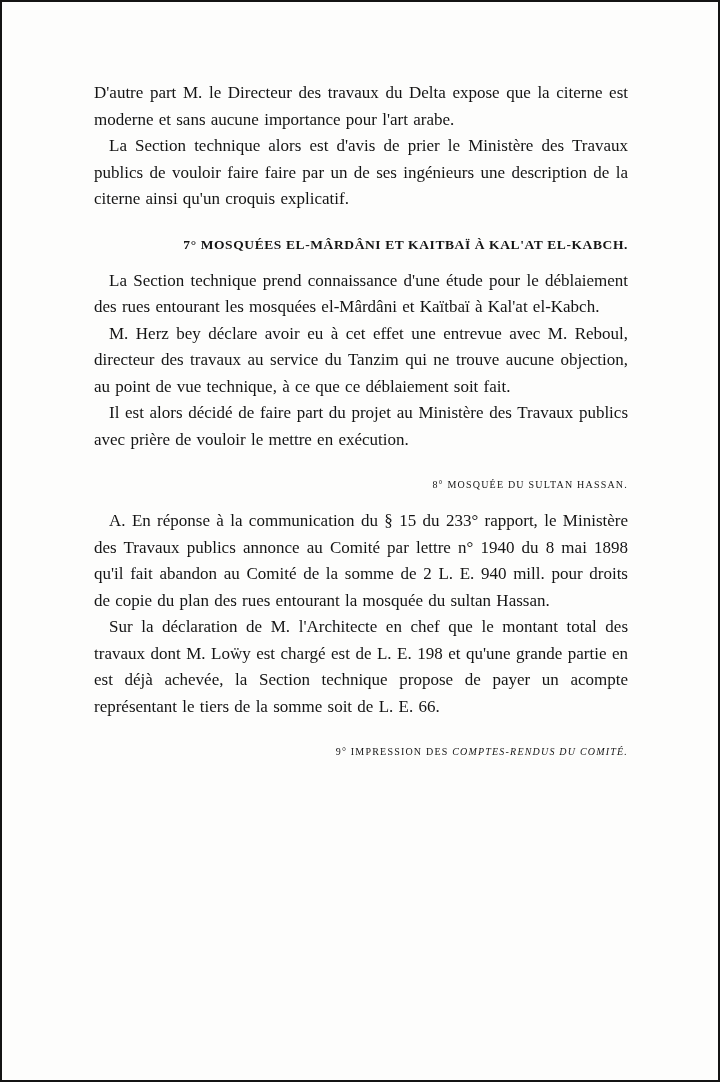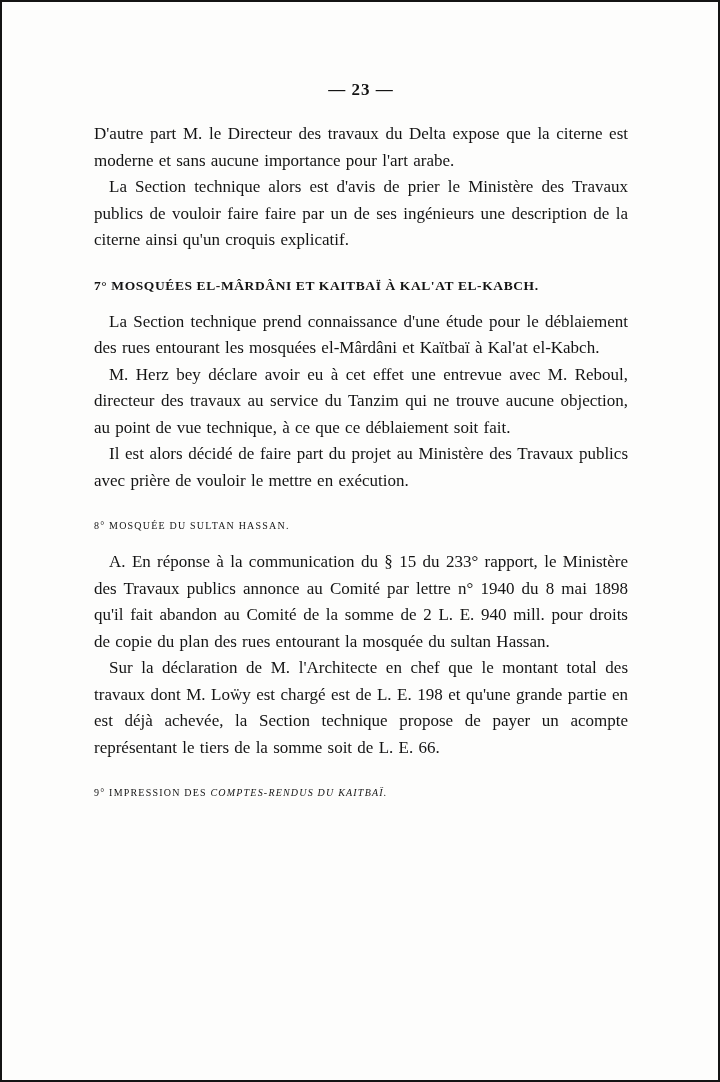--- a/index.html
+++ b/index.html
@@ -34,41 +34,40 @@
     word-spacing: 1px;
   }
   .body-text.indent {
     text-indent: 15px;
   }
   .body-text.gap-above {
     margin-top: 14px;
   }
   .section-heading {
     margin: 23px 0 15px 0;
-    text-align: left;
+    text-align: right;
     font-size: 13.5px;
     line-height: 17px;
     font-weight: bold;
     letter-spacing: 0.6px;
   }
   .section-heading.light {
     font-weight: normal;
     letter-spacing: 1.2px;
     font-size: 10px;
   }
   .section-heading .italic {
     font-style: italic;
   }
 </style>
 </head>
 <body>
 
 <div class="scan-page">
 
-  <div class="page-number">— 23 —</div>
 
   <p class="body-text">D'autre part M. le Directeur des travaux du Delta expose que la citerne est moderne et sans aucune importance pour l'art arabe.</p>
 
   <p class="body-text indent">La Section technique alors est d'avis de prier le Ministère des Travaux publics de vouloir faire faire par un de ses ingénieurs une description de la citerne ainsi qu'un croquis explicatif.</p>
 
   <h2 class="section-heading">7° MOSQUÉES EL-MÂRDÂNI ET KAITBAÏ À KAL'AT EL-KABCH.</h2>
 
   <p class="body-text indent">La Section technique prend connaissance d'une étude pour le déblaiement des rues entourant les mosquées el-Mârdâni et Kaïtbaï à Kal'at el-Kabch.</p>
 
   <p class="body-text indent">M. Herz bey déclare avoir eu à cet effet une entrevue avec M. Reboul, directeur des travaux au service du Tanzim qui ne trouve aucune objection, au point de vue technique, à ce que ce déblaiement soit fait.</p>
@@ -76,16 +75,16 @@
   <p class="body-text indent">Il est alors décidé de faire part du projet au Ministère des Travaux publics avec prière de vouloir le mettre en exécution.</p>
 
   <h2 class="section-heading light">8° MOSQUÉE DU SULTAN HASSAN.</h2>
 
   <p class="body-text indent">A. En réponse à la communication du § 15 du 233° rapport, le Ministère des Travaux publics annonce au Comité par lettre n° 1940 du 8 mai 1898 qu'il fait abandon au Comité de la somme de 2 L. E. 940 mill. pour droits de copie du plan des rues entourant la mosquée du sultan Hassan.</p>
 
 
 
   <p class="body-text indent">Sur la déclaration de M. l'Architecte en chef que le montant total des travaux dont M. Loẅy est chargé est de L. E. 198 et qu'une grande partie en est déjà achevée, la Section technique propose de payer un acompte représentant le tiers de la somme soit de L. E. 66.</p>
 
-  <h2 class="section-heading light"><span>9° IMPRESSION DES</span> <span class="italic">COMPTES-RENDUS DU KAITBAÏ.</span></h2>
+  <h2 class="section-heading light"><span>9° IMPRESSION DES</span> <span class="italic">COMPTES-RENDUS DU COMITÉ.</span></h2>
 
 
 </div>
 
 </body></html>

